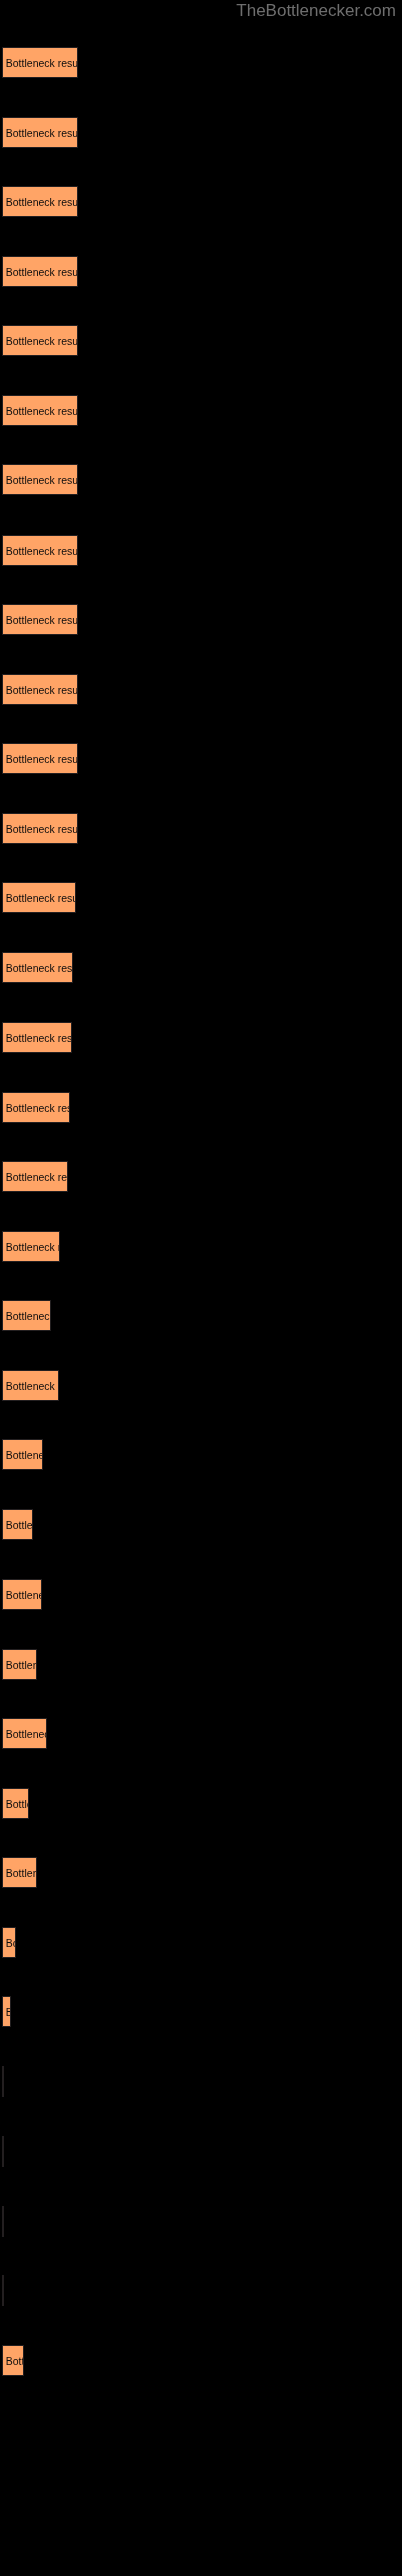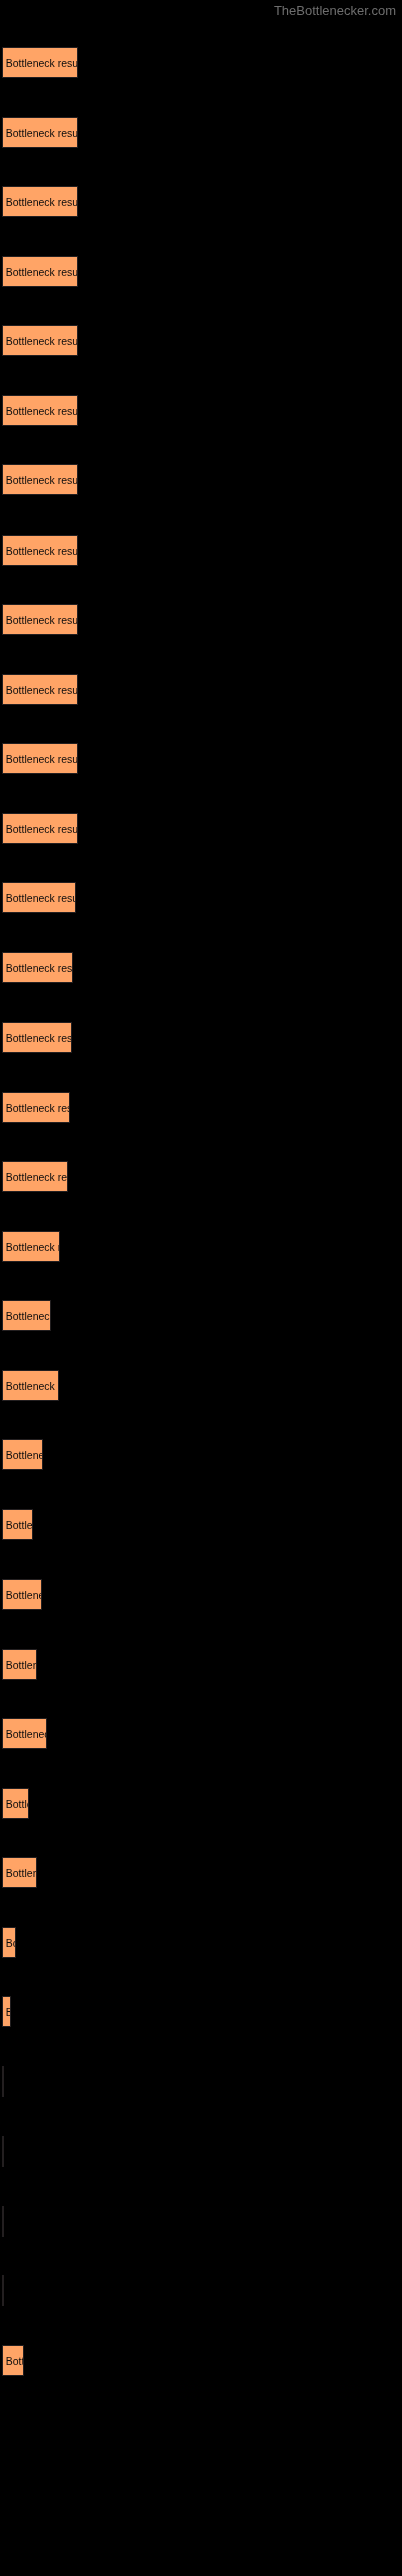--- a/index.html
+++ b/index.html
@@ -14,21 +14,21 @@
     overflow: hidden;
     font-family: "Liberation Sans", sans-serif;
     -webkit-font-smoothing: antialiased;
   }
   #watermark {
     position: absolute;
     top: 0px;
     left: 0px;
     width: 396px;
     text-align: right;
-    font-size: 13px;
+    font-size: 17px;
     line-height: 21px;
     color: #6e6e6e;
     letter-spacing: 0px;
     white-space: nowrap;
     font-family: "Liberation Sans", sans-serif;
   }
   #chart {
     position: absolute;
     top: 0;
     left: 0;

